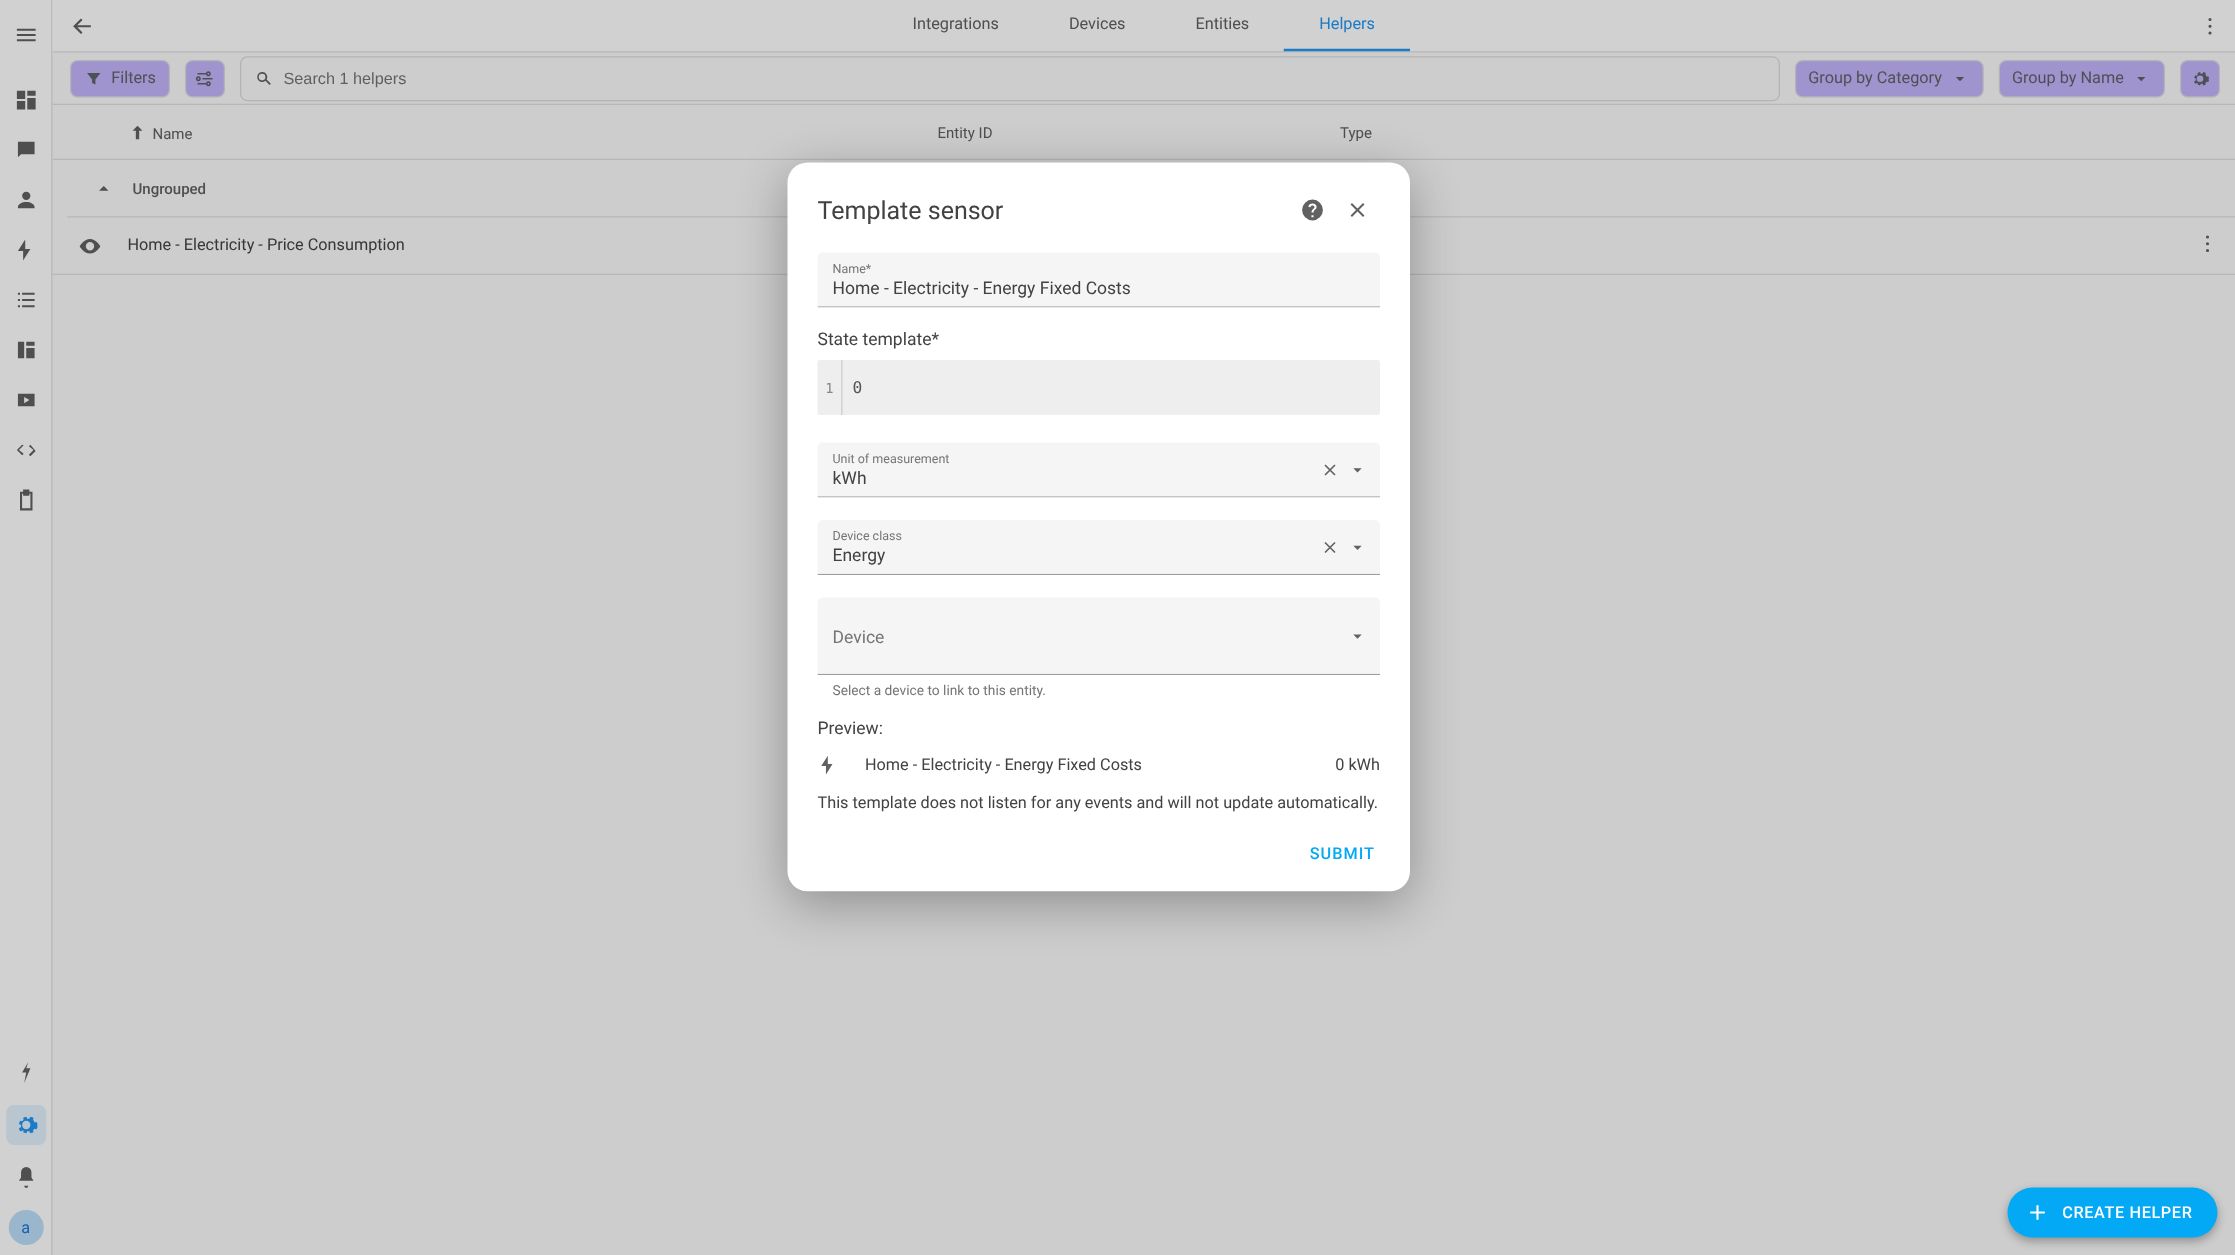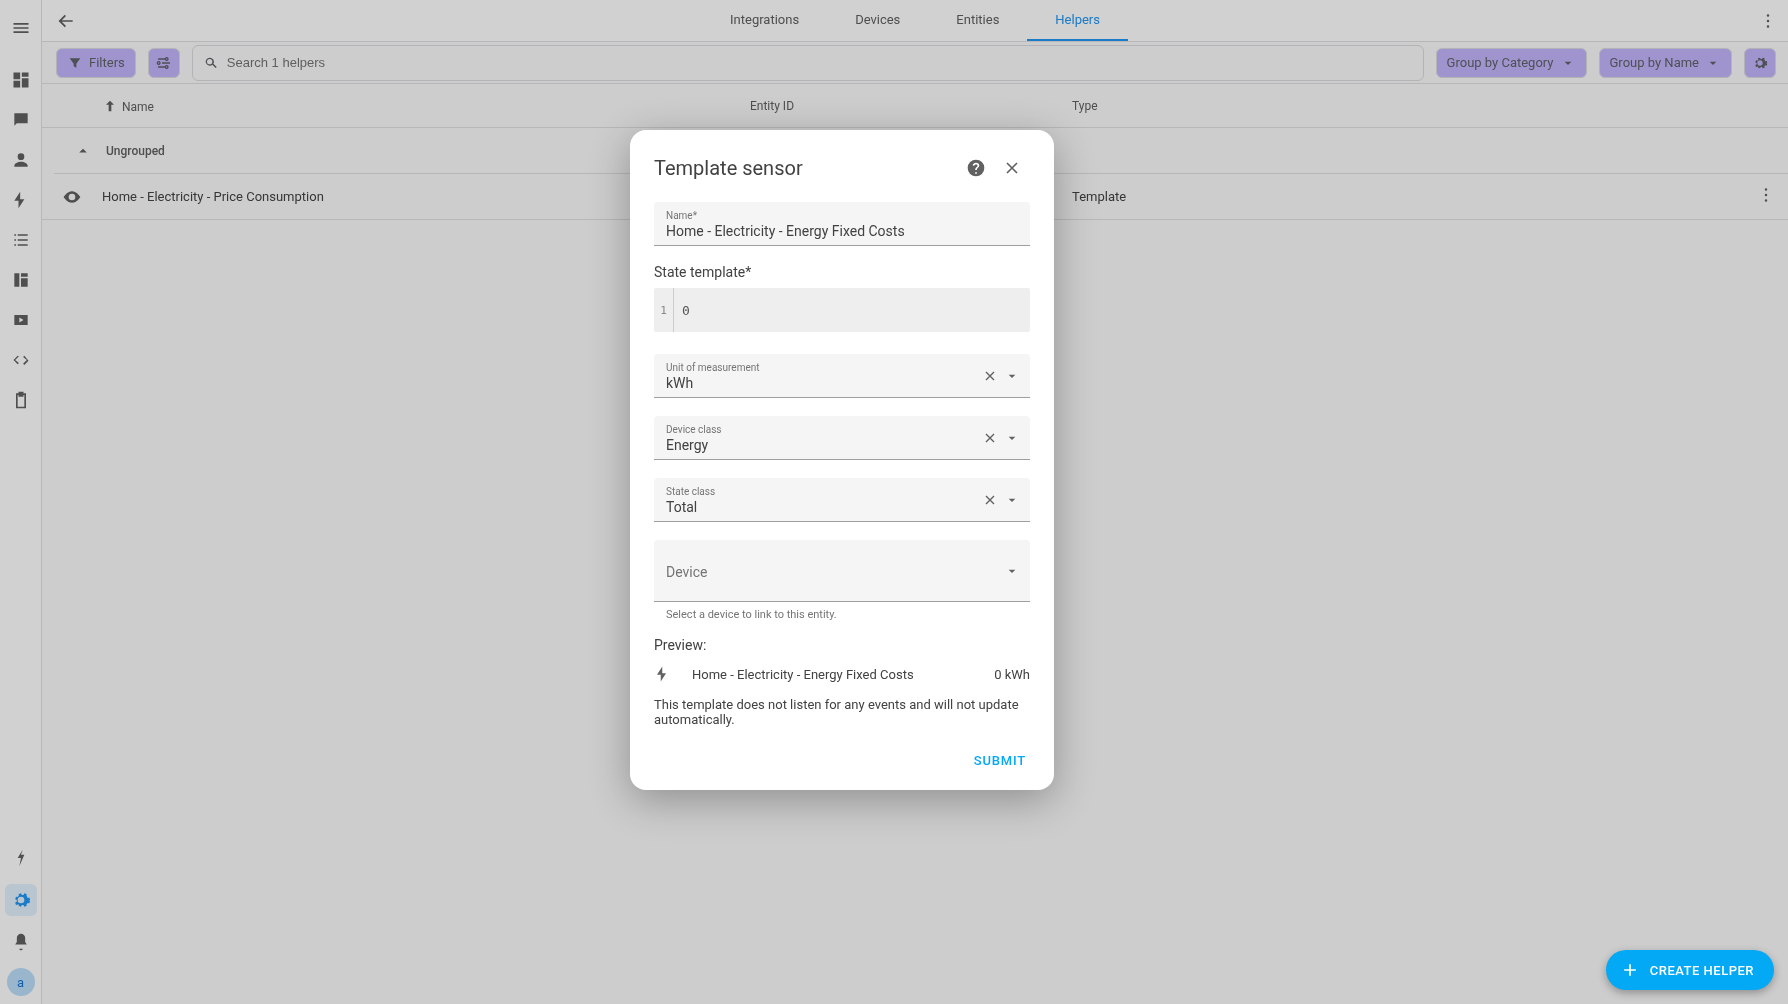--- a/index.html
+++ b/index.html
@@ -155,21 +155,21 @@
       padding:0 20px 0 14px;
       font-size:13px;font-weight:500;letter-spacing:0.5px;
       box-shadow:0 3px 8px rgba(0,0,0,0.3);
       z-index:60; cursor:pointer;
     }
     .fab svg{width:20px;height:20px;fill:#fff;}
     
     .dialog{
       position:absolute;
       left:630px; top:130px;
-      width:424px;
+      width:498px;
       background:#fff;
       border-radius:16px;
       box-shadow:0 10px 40px rgba(0,0,0,0.3);
       z-index:100;
       padding:20px 24px 14px 24px;
     }
     .dlg-head{display:flex;align-items:center;margin-bottom:16px;}
     .dlg-title{font-size:20px;color:#424242;flex:1;}
     .dlg-head-btn{width:36px;height:36px;display:flex;align-items:center;justify-content:center;color:#616161;cursor:pointer;border-radius:50%;}
     .dlg-head-btn svg{width:20px;height:20px;fill:currentColor;}
@@ -421,32 +421,20 @@
     <div class="mdc-icons">
       <svg viewBox="0 0 24 24">
           <path d="M18 6L6 18M6 6l12 12" stroke="currentColor" stroke-width="2"></path>
         </svg>
       <svg viewBox="0 0 24 24">
           <path d="M7 10l5 5 5-5z"></path>
         </svg>
     </div>
   </div>
 
-  <div class="mdc-field">
-    <div class="mdc-label">State class</div>
-    <div class="mdc-value">Total</div>
-    <div class="mdc-icons">
-      <svg viewBox="0 0 24 24">
-          <path d="M18 6L6 18M6 6l12 12" stroke="currentColor" stroke-width="2"></path>
-        </svg>
-      <svg viewBox="0 0 24 24">
-          <path d="M7 10l5 5 5-5z"></path>
-        </svg>
-    </div>
-  </div>
 
   <div class="mdc-field mdc-field-tall">
     <div class="mdc-placeholder">Device</div>
     <div class="mdc-icons">
       <svg viewBox="0 0 24 24">
           <path d="M7 10l5 5 5-5z"></path>
         </svg>
     </div>
   </div>
   <div class="helper-text">Select a device to link to this entity.</div>

